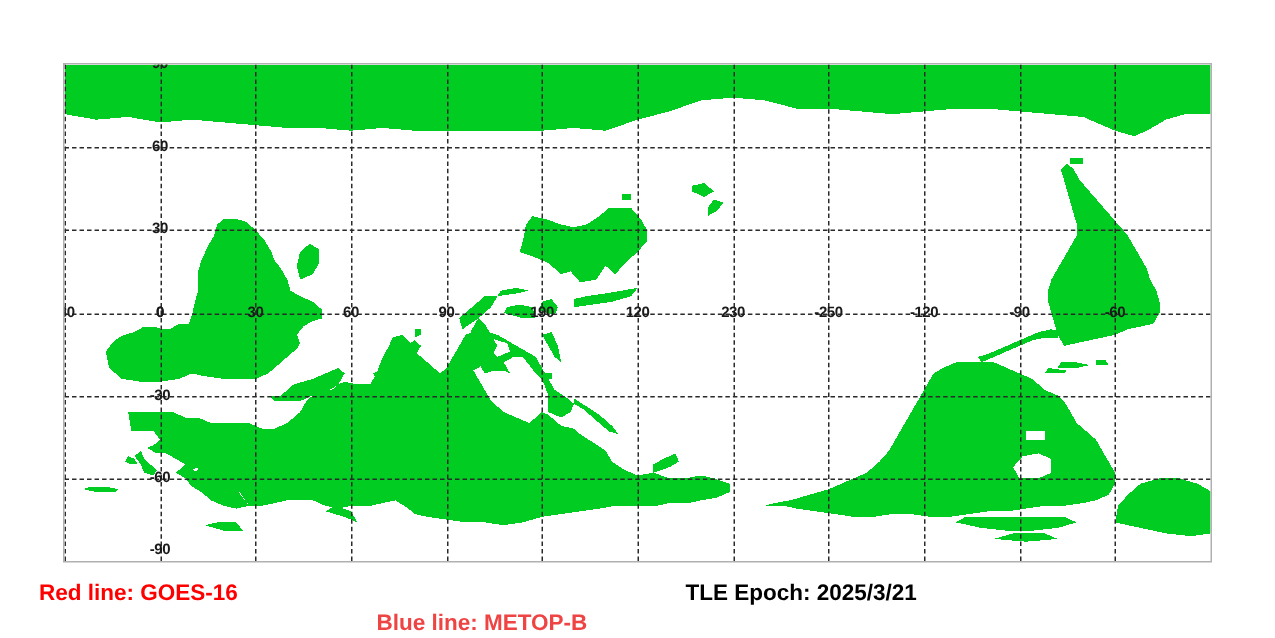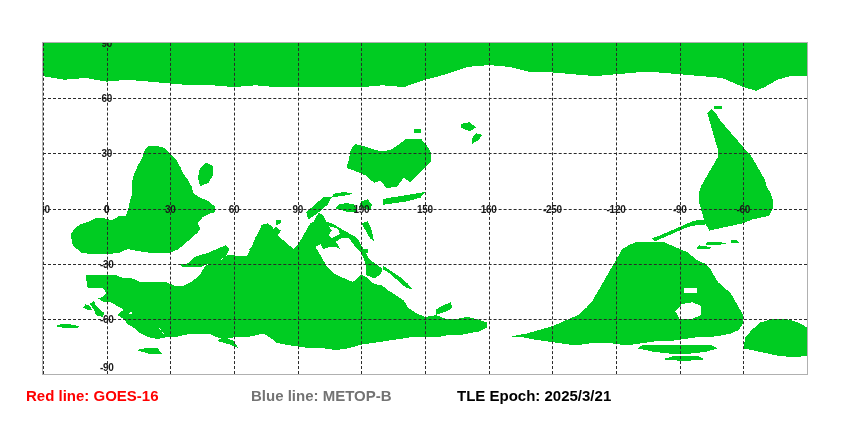--- a/index.html
+++ b/index.html
@@ -210,35 +210,35 @@
         <path d="M -72.6 -3.4 A 4.0 4.0 0 1 0 -72.6 3.4" stroke="#ff0000" stroke-width="2.4" fill="none" vector-effect="non-scaling-stroke"></path>
       </g>
     </svg>
 
     <div class="tick-label" style="left:0%;      top:50%;">-30</div>
     <div class="tick-label" style="left:8.3333%; top:50%;">0</div>
     <div class="tick-label" style="left:16.6667%;top:50%;">30</div>
     <div class="tick-label" style="left:25%;     top:50%;">60</div>
     <div class="tick-label" style="left:33.3333%;top:50%;">90</div>
     <div class="tick-label" style="left:41.6667%;top:50%;">190</div>
-    <div class="tick-label" style="left:50%;     top:50%;">150</div>
-    <div class="tick-label" style="left:58.3333%;top:50%;">160</div>
+    <div class="tick-label" style="left:50%;     top:50%;">120</div>
+    <div class="tick-label" style="left:58.3333%;top:50%;">230</div>
     <div class="tick-label" style="left:66.6667%;top:50%;">-250</div>
     <div class="tick-label" style="left:75%;     top:50%;">-120</div>
     <div class="tick-label" style="left:83.3333%;top:50%;">-90</div>
     <div class="tick-label" style="left:91.6667%;top:50%;">-60</div>
 
     <div class="tick-label" style="left:8.3333%; top:0%;">90</div>
     <div class="tick-label" style="left:8.3333%; top:16.6667%;">60</div>
     <div class="tick-label" style="left:8.3333%; top:33.3333%;">30</div>
     <div class="tick-label" style="left:8.3333%; top:50%;">0</div>
     <div class="tick-label" style="left:8.3333%; top:66.6667%;">-30</div>
     <div class="tick-label" style="left:8.3333%; top:83.3333%;">-60</div>
     <div class="tick-label" style="left:8.3333%; top:98%;">-90</div>
   </div>
 
   <div id="caption">
     <span id="caption-red" class="caption-item" style="color:#ff0000;">Red line: GOES-16</span>
-    <span id="caption-blue" class="caption-item" style="color:#737373;">Blue line: METOP-B</span>
+    <span id="caption-blue" class="caption-item" style="color:#ef4444;margin-top:20px;">Blue line: METOP-B</span>
     <span id="caption-epoch" class="caption-item" style="color:#000000;">TLE Epoch: 2025/3/21</span>
   </div>
 
 </div>
 
 </body></html>

